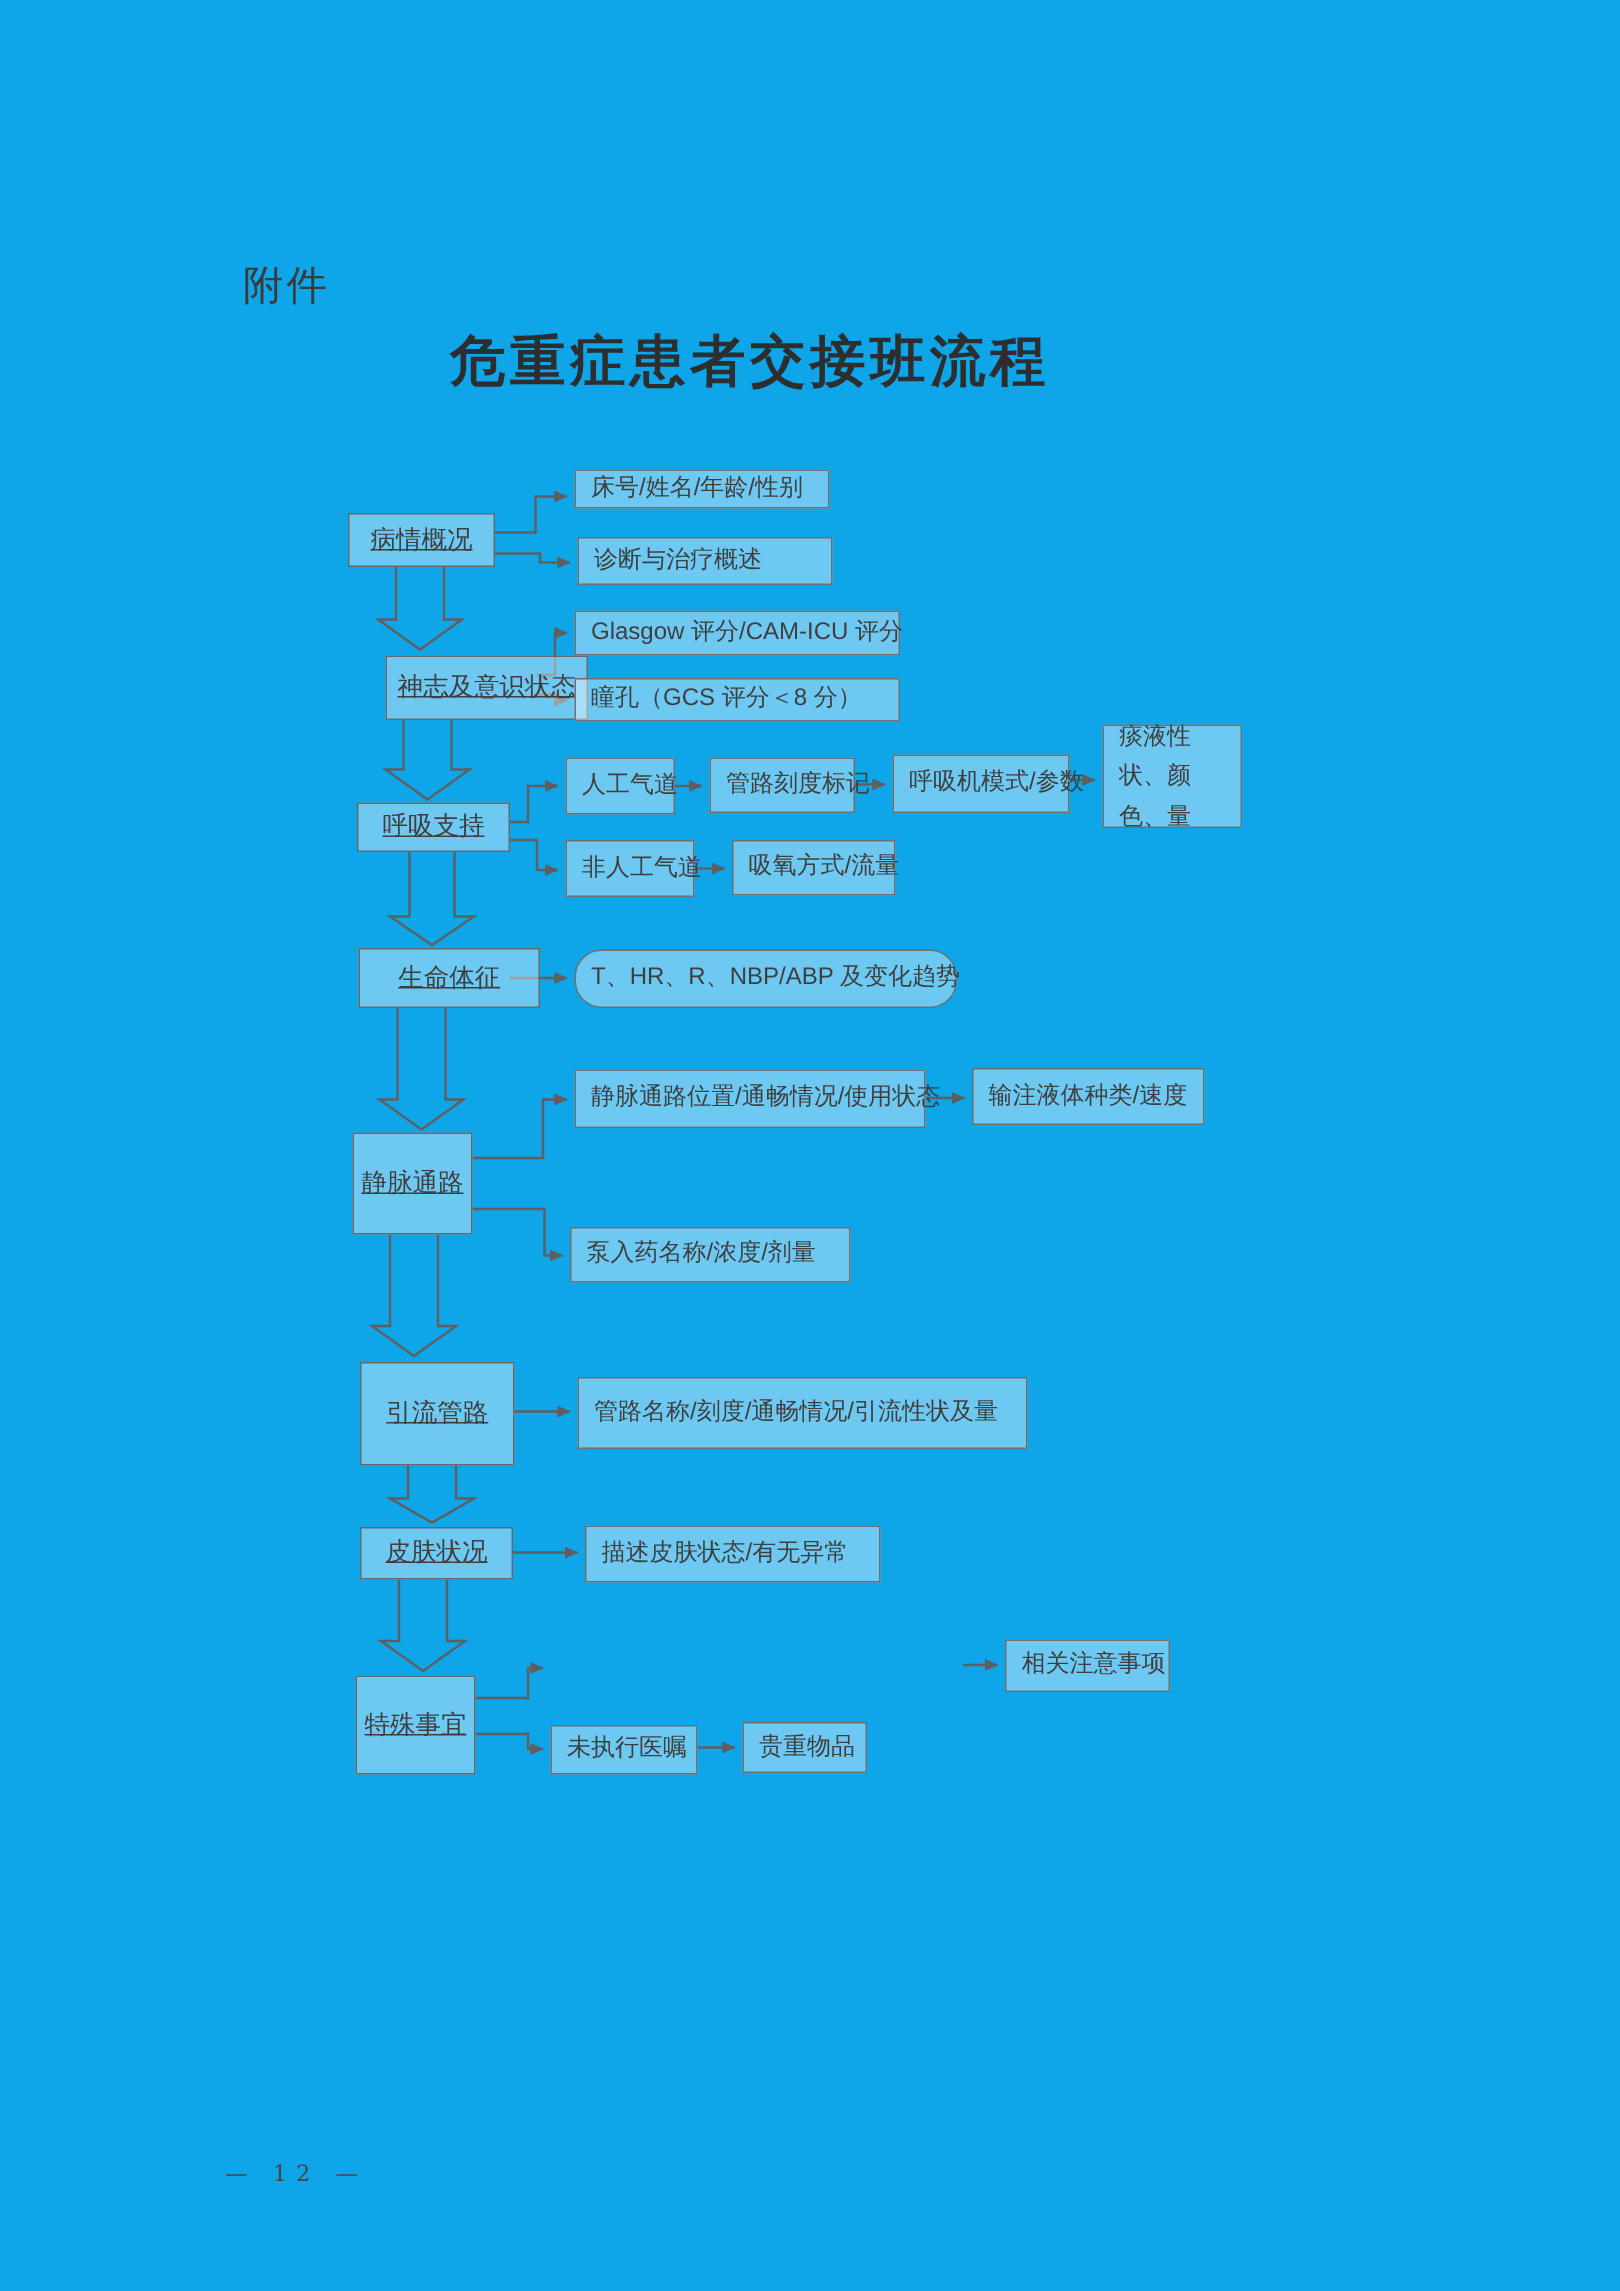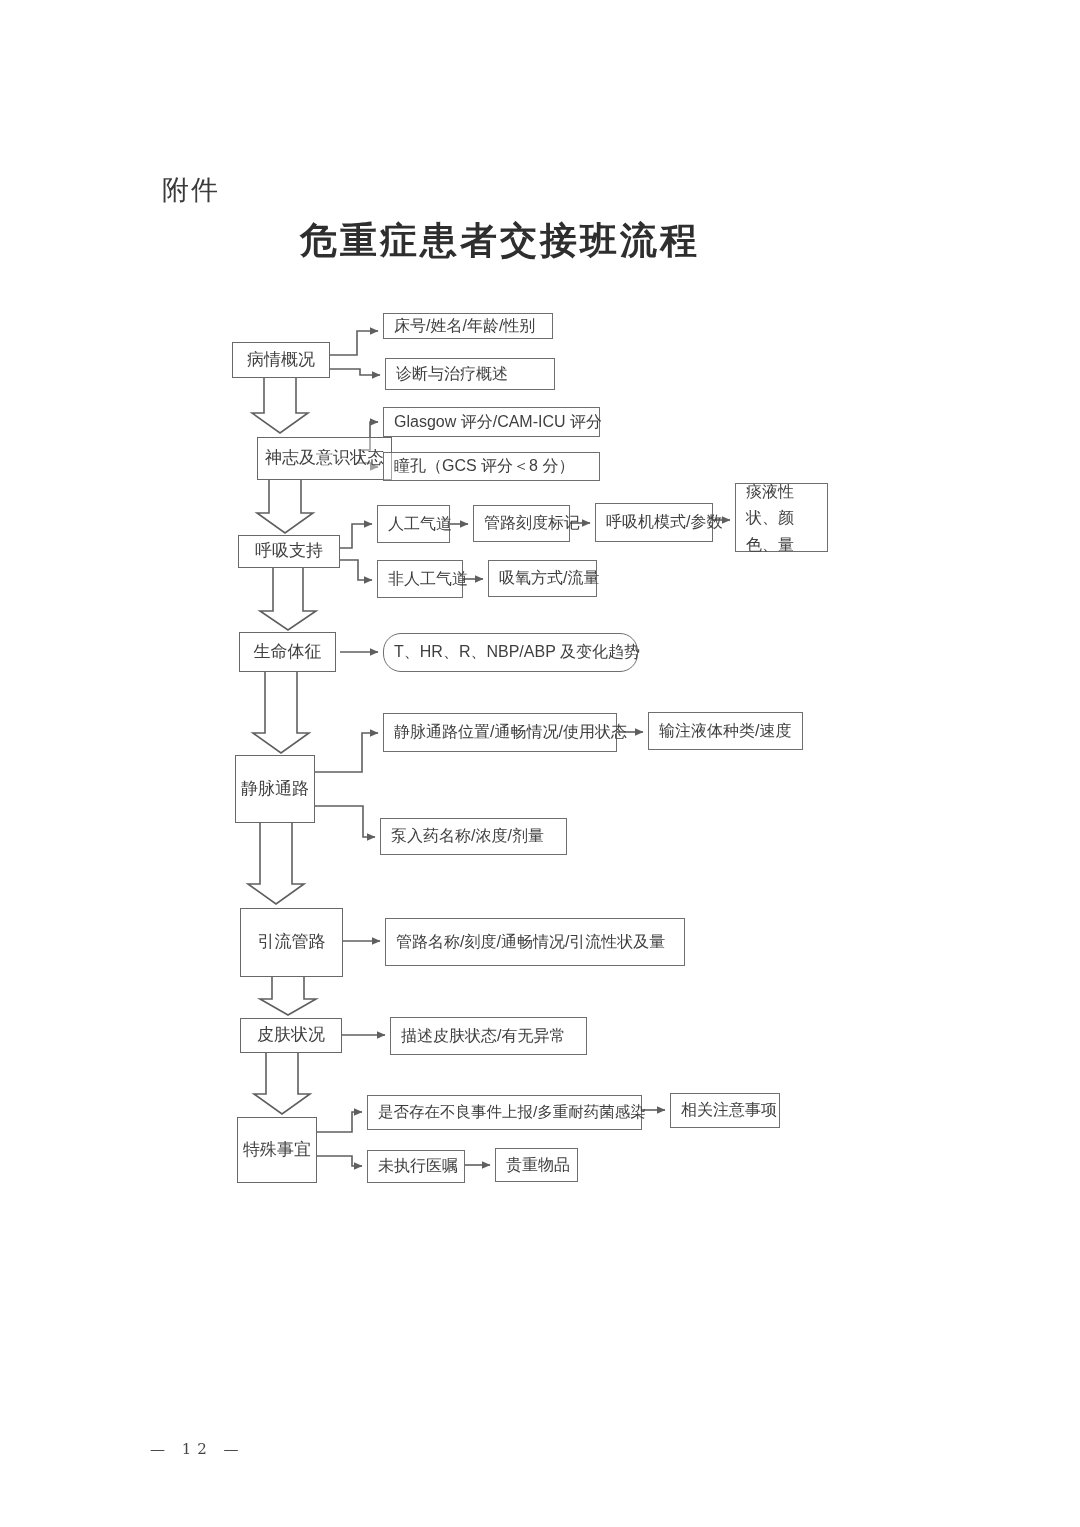--- a/index.html
+++ b/index.html
@@ -1,20 +1,20 @@
 <!DOCTYPE html>
 <html><head>
 <meta charset="utf-8">
 <style>
   html,body{margin:0;padding:0;background:#e8e8e6;}
   .page{
     position:relative;
     width:1080px;height:1527px;
     margin:0 auto;
-    background:#ffffff;
+    background:#0ea5e9;
     overflow:hidden;
     font-family:"Liberation Sans", sans-serif;
     color:#3d3d3d;
   }
   .attachment{
     position:absolute;left:162px;top:172px;
     font-size:27px;color:#3a3a3a;letter-spacing:2px;
   }
   .doc-title{
     position:absolute;left:300px;top:216px;width:480px;
@@ -29,20 +29,21 @@
     display:flex;align-items:center;
     font-size:16px;color:#3f3f3f;
     box-sizing:border-box;
     white-space:nowrap;
     line-height:1.3;
   }
   .main-node{
     justify-content:center;
     font-size:17px;
     border-color:#686868;
+    text-decoration:underline;
   }
   .detail-node{
     justify-content:flex-start;
     padding-left:10px;padding-right:4px;
   }
   .sm{font-size:15.5px;}
   .wrap{white-space:normal;line-height:1.65;padding-top:2px;}
   .svg-layer{position:absolute;left:0;top:0;width:1080px;height:1527px;}
   .page-number{
     position:absolute;left:150px;top:1440px;
@@ -100,21 +101,21 @@
       <path d="M317 1132 L352 1132 L352 1112 L362 1112" marker-end="url(#arr)"></path>
       <path d="M317 1156 L352 1156 L352 1166 L362 1166" marker-end="url(#arr)"></path>
       <path d="M642 1110 L665 1110" marker-end="url(#arr)"></path>
       <path d="M465 1165 L490 1165" marker-end="url(#arr)"></path>
     </g>
   </svg>
 
   <div class="node main-node" style="left:232px;top:342px;width:98px;height:36px;">病情概况</div>
   <div class="node main-node" style="left:223px;top:437px;width:135px;height:43px;margin-left:34px;">神志及意识状态</div>
   <div class="node main-node" style="left:238px;top:535px;width:102px;height:33px;">呼吸支持</div>
-  <div class="node main-node" style="left:239px;top:632px;width:97px;height:40px;">生命体征</div>
+  <div class="node main-node" style="left:239px;top:632px;width:121px;height:40px;">生命体征</div>
   <div class="node main-node" style="left:235px;top:755px;width:80px;height:68px;">静脉通路</div>
   <div class="node main-node" style="left:240px;top:908px;width:103px;height:69px;">引流管路</div>
   <div class="node main-node" style="left:240px;top:1018px;width:102px;height:35px;">皮肤状况</div>
   <div class="node main-node" style="left:237px;top:1117px;width:80px;height:66px;">特殊事宜</div>
 
   <div class="node detail-node" style="left:383px;top:313px;width:170px;height:26px;">床号/姓名/年龄/性别</div>
   <div class="node detail-node" style="left:385px;top:358px;width:170px;height:32px;">诊断与治疗概述</div>
   <div class="node detail-node" style="left:383px;top:407px;width:217px;height:30px;">Glasgow 评分/CAM-ICU 评分</div>
   <div class="node detail-node" style="left:383px;top:452px;width:217px;height:29px;">瞳孔（GCS 评分＜8 分）</div>
   <div class="node detail-node" style="left:377px;top:505px;width:73px;height:38px;">人工气道</div>
@@ -122,20 +123,19 @@
   <div class="node detail-node" style="left:595px;top:503px;width:118px;height:39px;">呼吸机模式/参数</div>
   <div class="node detail-node wrap" style="left:735px;top:483px;width:93px;height:69px;">痰液性状、颜色、量</div>
   <div class="node detail-node" style="left:377px;top:560px;width:86px;height:38px;">非人工气道</div>
   <div class="node detail-node" style="left:488px;top:560px;width:109px;height:37px;">吸氧方式/流量</div>
   <div class="node detail-node" style="left:383px;top:633px;width:255px;height:39px;border-radius:18px;">T、HR、R、NBP/ABP 及变化趋势</div>
   <div class="node detail-node" style="left:383px;top:713px;width:234px;height:39px;">静脉通路位置/通畅情况/使用状态</div>
   <div class="node detail-node" style="left:648px;top:712px;width:155px;height:38px;">输注液体种类/速度</div>
   <div class="node detail-node" style="left:380px;top:818px;width:187px;height:37px;">泵入药名称/浓度/剂量</div>
   <div class="node detail-node" style="left:385px;top:918px;width:300px;height:48px;">管路名称/刻度/通畅情况/引流性状及量</div>
   <div class="node detail-node" style="left:390px;top:1017px;width:197px;height:38px;">描述皮肤状态/有无异常</div>
-  <div class="node detail-node sm" style="left:367px;top:1095px;width:275px;height:35px;">是否存在不良事件上报/多重耐药菌感染</div>
   <div class="node detail-node" style="left:670px;top:1093px;width:110px;height:35px;">相关注意事项</div>
   <div class="node detail-node" style="left:367px;top:1150px;width:98px;height:33px;">未执行医嘱</div>
   <div class="node detail-node" style="left:495px;top:1148px;width:83px;height:34px;">贵重物品</div>
 
   <div class="page-number">— 12 —</div>
 
 </div>
 
 </body></html>

